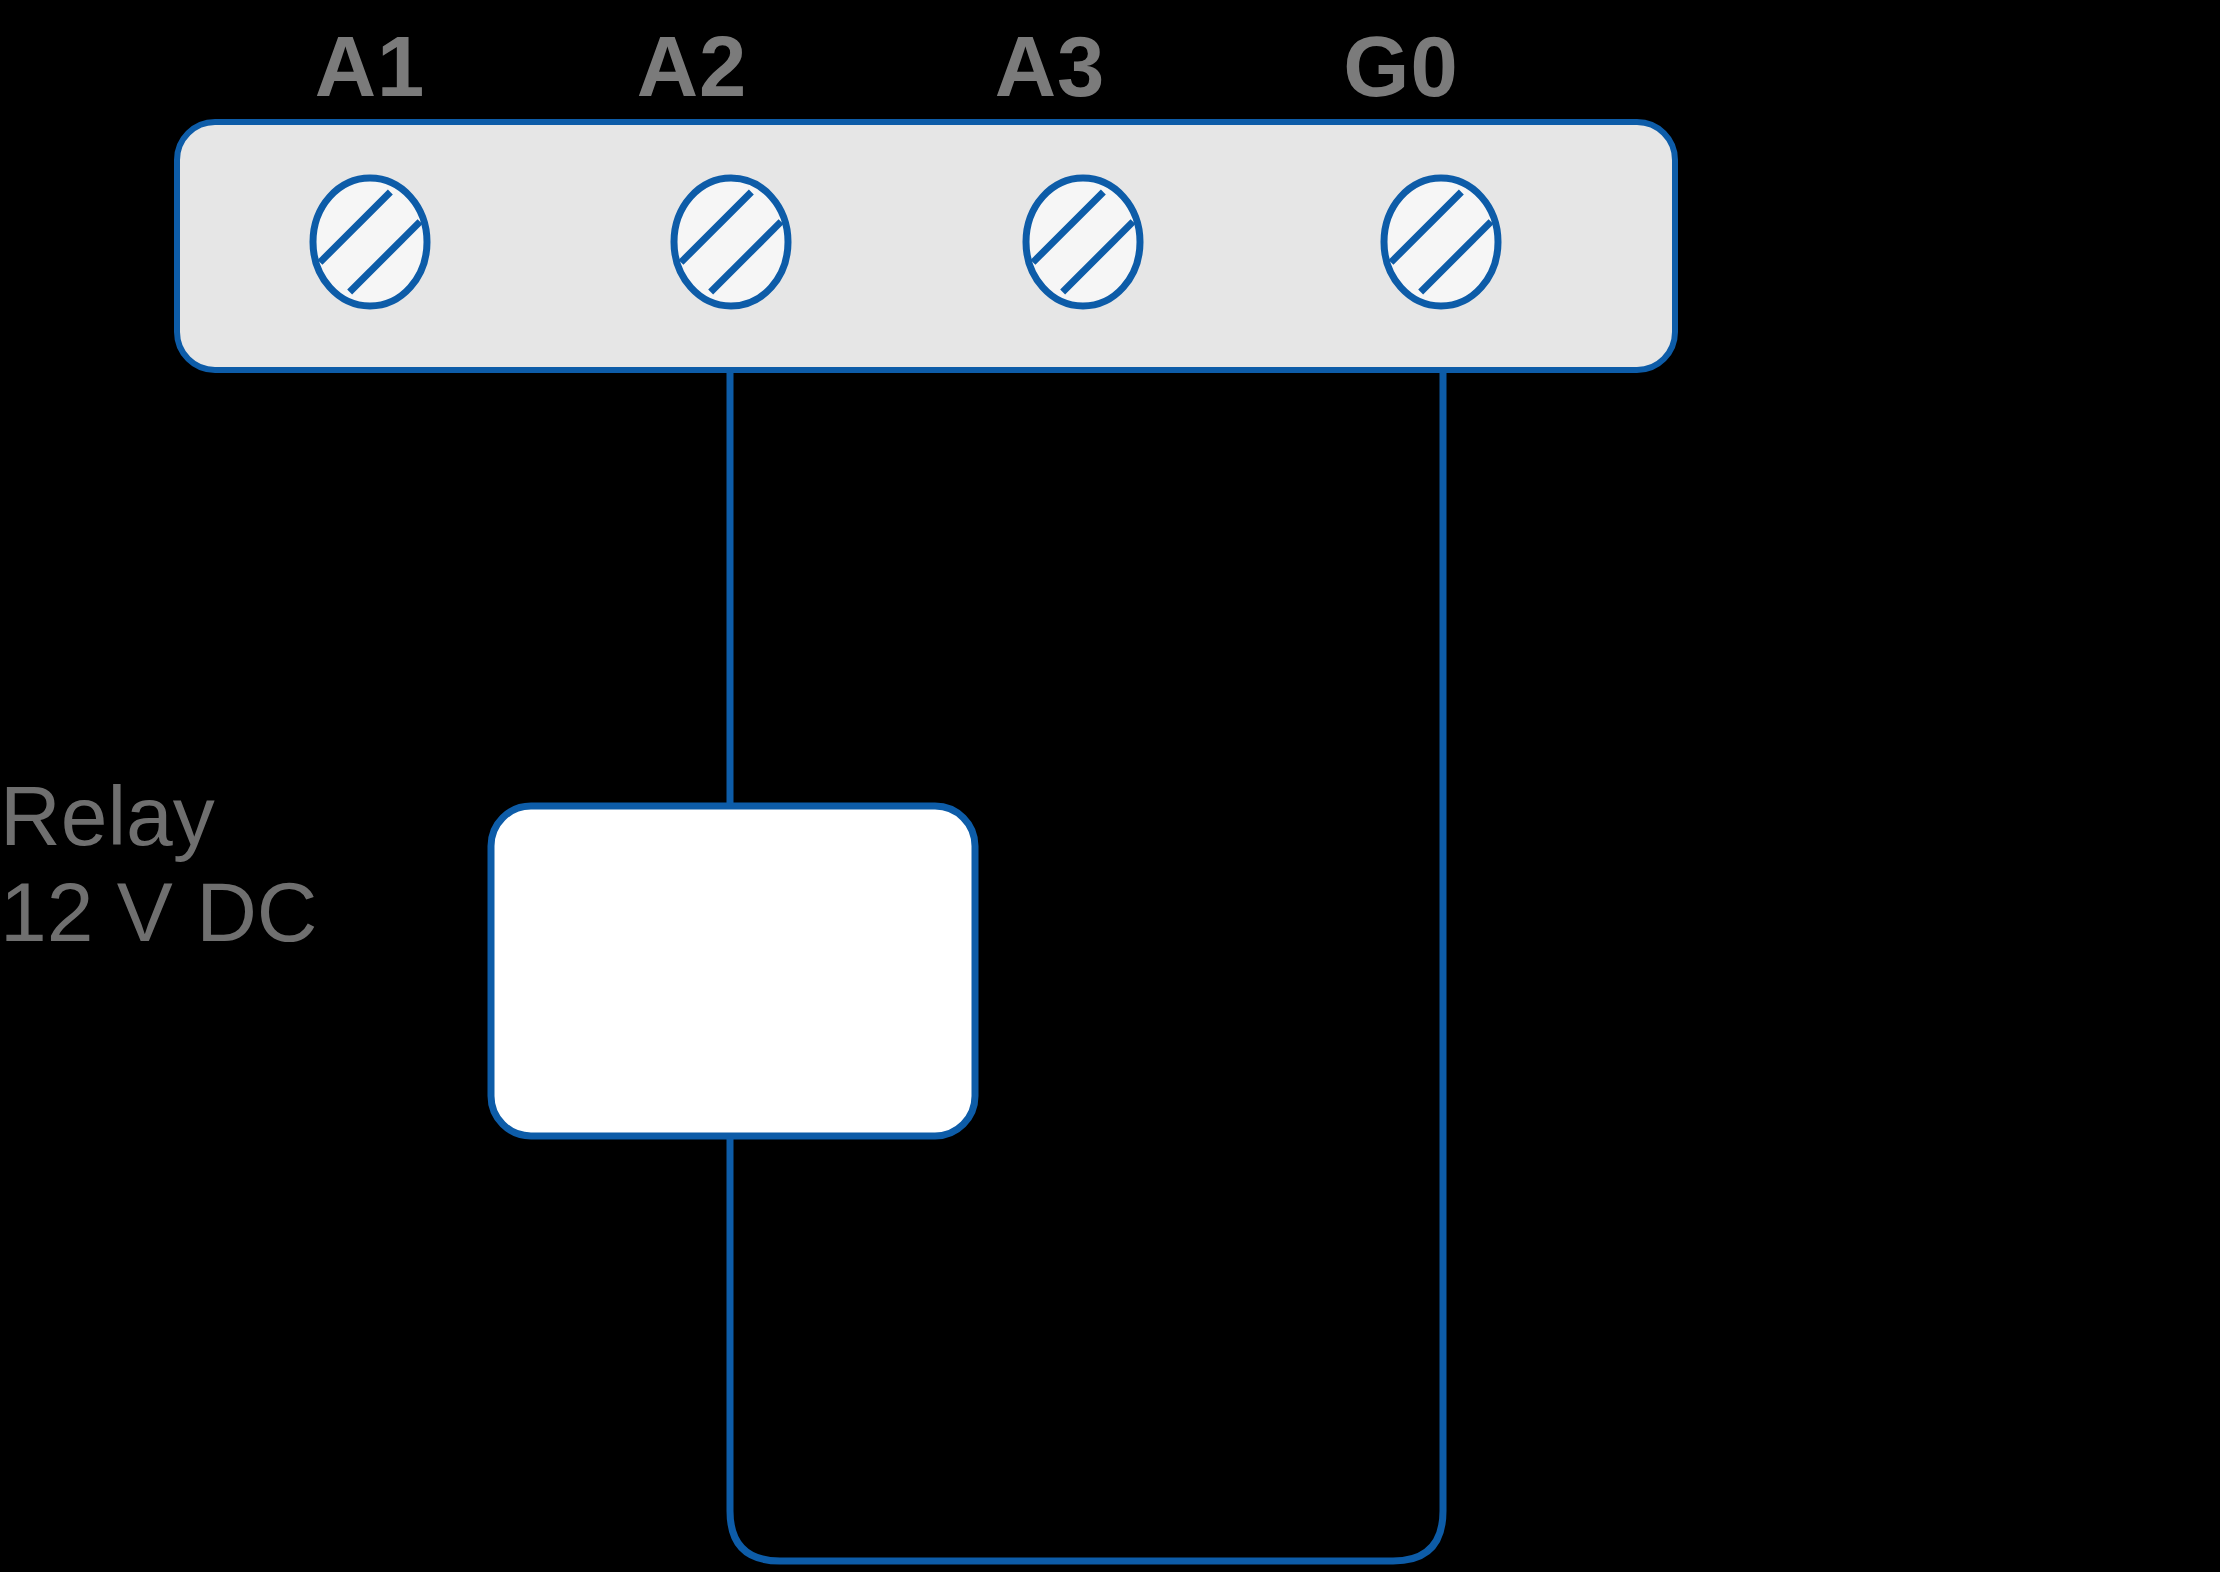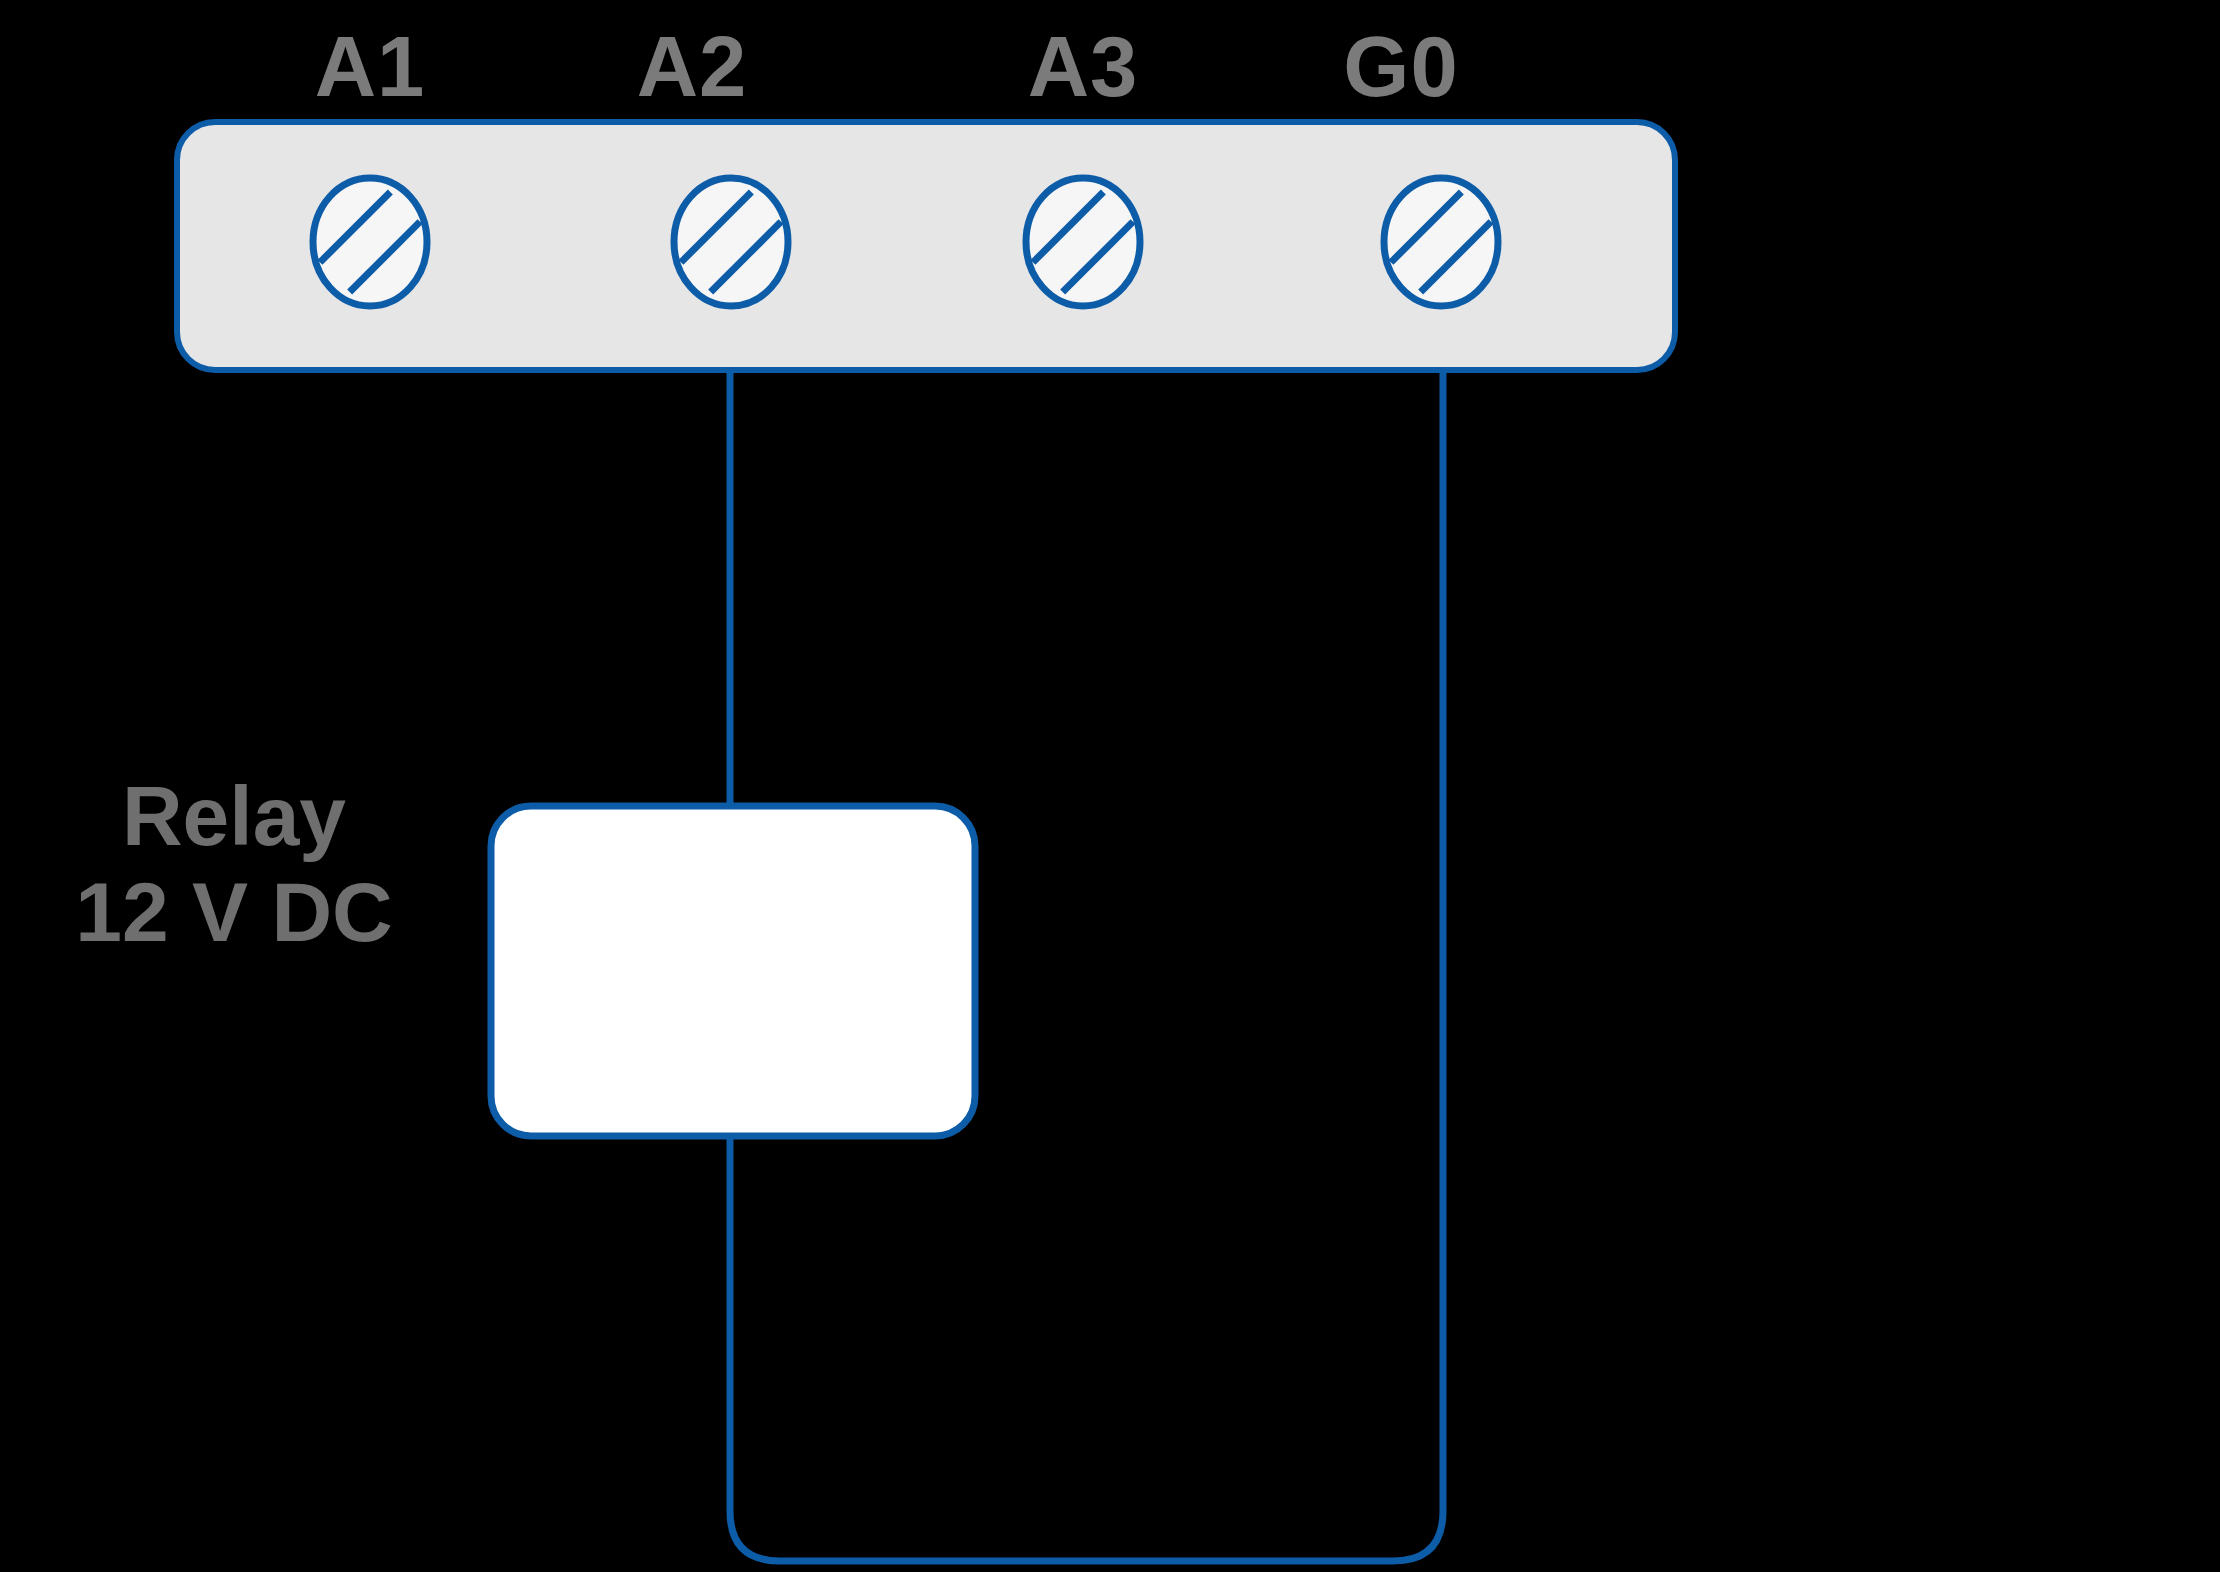--- a/index.html
+++ b/index.html
@@ -34,24 +34,24 @@
     font-weight: bold;
     color: var(--label-gray, #7b7b7b);
     letter-spacing: 1px;
     white-space: nowrap;
   }
   .annotation {
     position: absolute;
     left: 0;
     top: 768px;
     width: 468px;
-    text-align: center;
+    text-align: left;
     font-size: 84px;
     line-height: 96px;
-    font-weight: bold;
+    font-weight: normal;
     color: var(--annotation-gray, #6f6f6f);
   }
   .annotation .line {
     white-space: nowrap;
   }
 </style>
 </head>
 <body>
 
 <div class="canvas">
@@ -86,21 +86,21 @@
           <line x1="1420.6499999999999" y1="292.05" x2="1491.05" y2="221.65000000000003" stroke="#0d5ca8" stroke-width="7"></line>
         </g>
       </g>
 
     <rect x="491" y="806" width="484" height="330" rx="40" ry="40" stroke-width="7" fill="#ffffff" stroke="#0d5ca8"></rect>
   </svg>
 
   <div id="terminal-labels">
       <div class="term-label" style="left: 370px;">A1</div>
       <div class="term-label" style="left: 692px;">A2</div>
-      <div class="term-label" style="left: 1083px; text-align: right;">A3</div>
+      <div class="term-label" style="left: 1050px; text-align: right;">A3</div>
       <div class="term-label" style="left: 1401px;">G0</div>
     </div>
 
   <div class="annotation">
     <div class="line">Relay</div>
     <div class="line">12 V DC</div>
   </div>
 
 </div>
 

